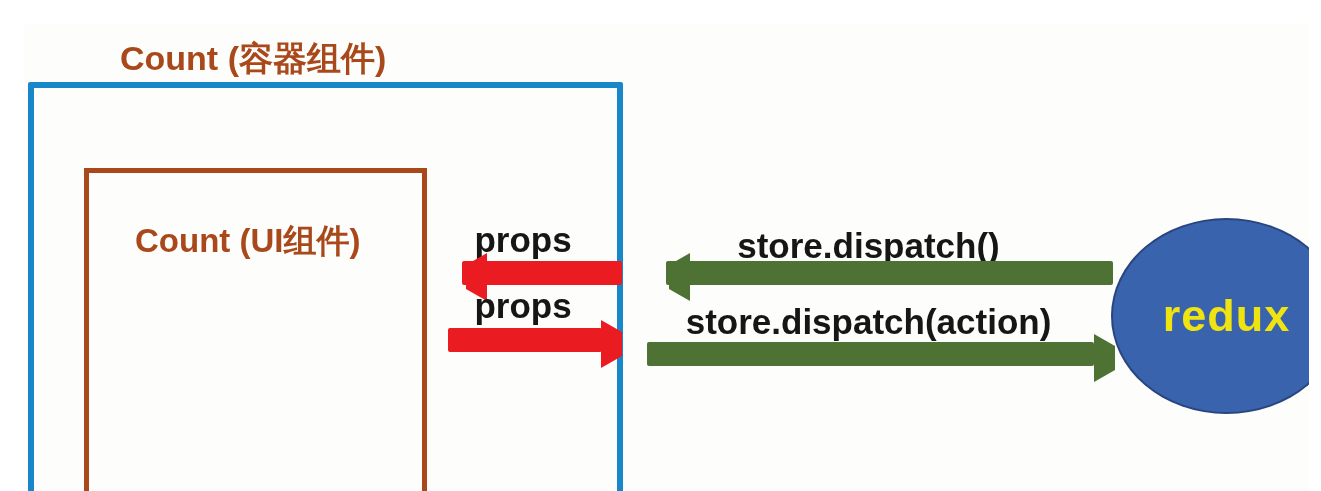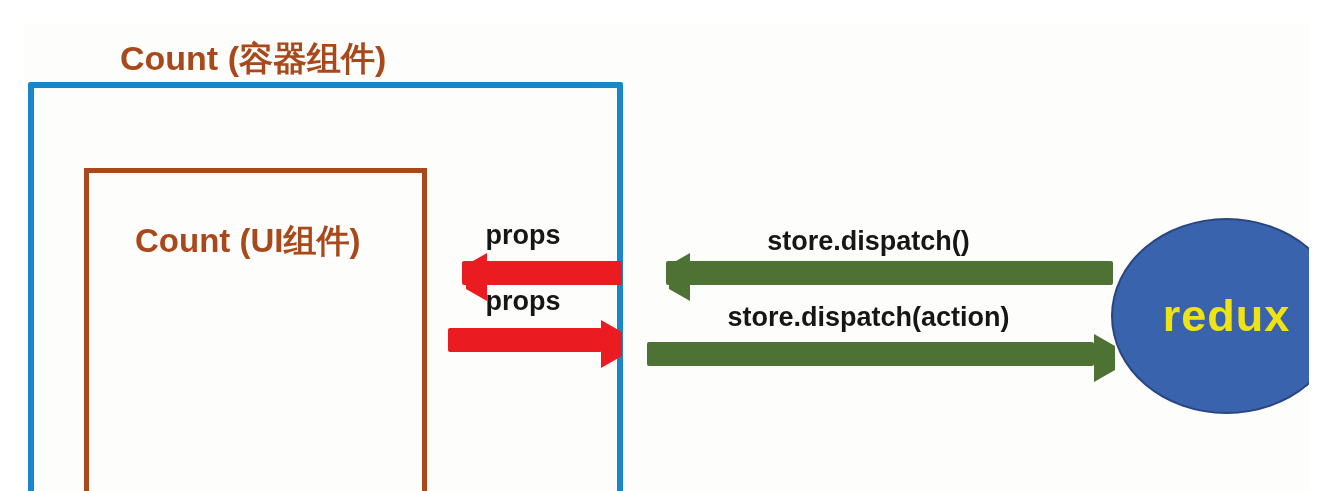--- a/index.html
+++ b/index.html
@@ -57,21 +57,21 @@
   .inner-label {
     margin: 22px 0 0 22px;
     font-size: 33px;
     font-weight: bold;
     color: var(--brown);
     white-space: nowrap;
   }
 
   .arrow-label {
     position: absolute;
-    font-size: 27px;
+    font-size: 35px;
     font-weight: bold;
     color: var(--label-text);
     text-align: center;
     white-space: nowrap;
   }
   .lbl-props-in  { left: 410px; top: 184px; width: 178px; }
   .lbl-props-out { left: 410px; top: 250px; width: 178px; }
   .lbl-getstate  { left: 612px; top: 190px; width: 465px; }
   .lbl-dispatch  { left: 612px; top: 266px; width: 465px; text-align: center; }
 

